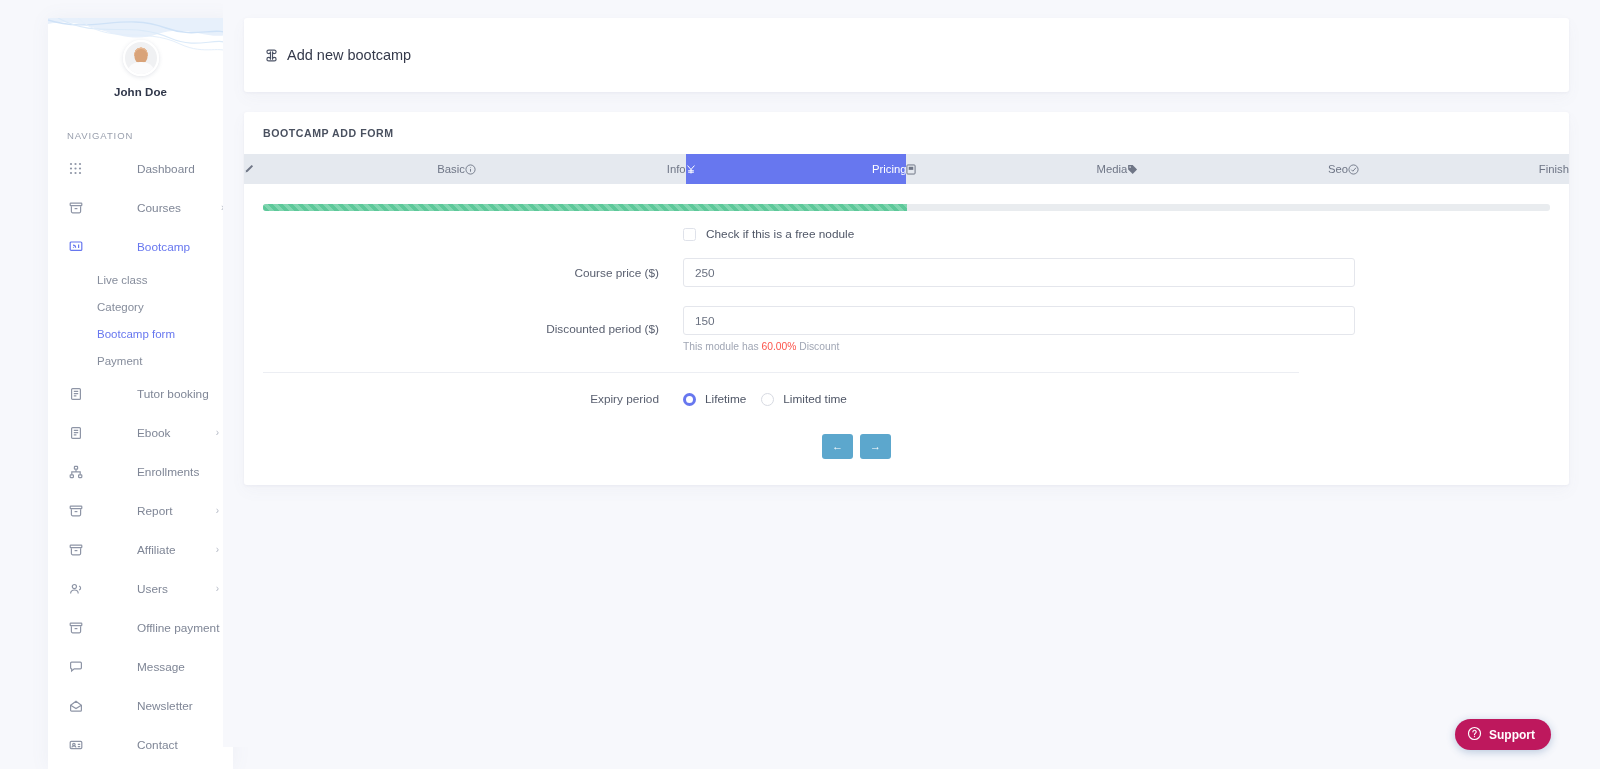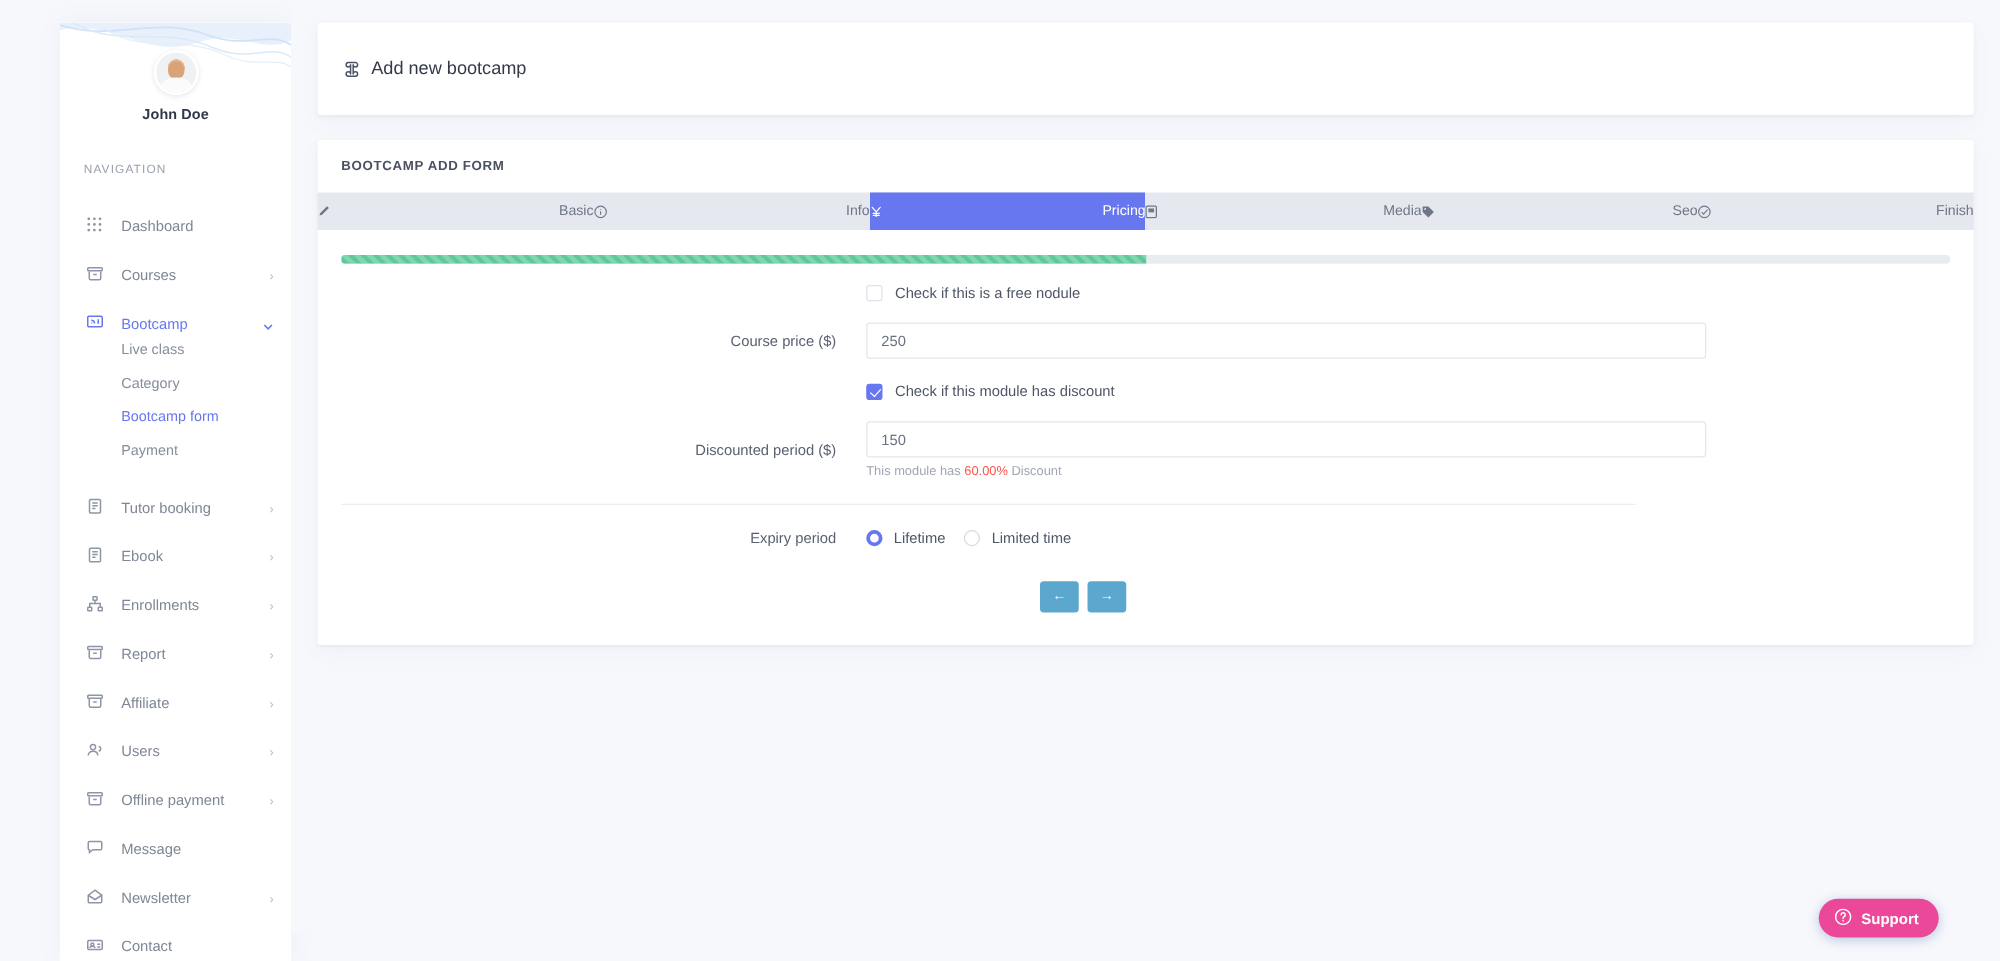--- a/index.html
+++ b/index.html
@@ -53,23 +53,23 @@
     font-size: 11.5px; font-weight: bold; color: #30374a;
     letter-spacing: .1px;
   }
   .nav-title {
     margin: 32px 0 8px 19px;
     font-size: 9.5px; letter-spacing: .9px;
     color: #9aa0ae; font-weight: normal;
   }
   .nav-list { list-style: none; }
   .nav-item {
-    display: flex; align-items: flex-end;
+    display: flex; align-items: center;
     height: 39px; padding: 0 14px 0 19px;
-    cursor: pointer; position: relative;
+    cursor: pointer; position: relative; gap: 40px;
   }
   .nav-ico {
     width: 17px; height: 17px; flex: 0 0 17px;
     display: flex; align-items: center; justify-content: center;
     color: #8e95a6;
   }
   .nav-ico svg { display: block; }
   .nav-label {
     margin-left: 13px; font-size: 11.8px; color: #7f8696;
     white-space: nowrap; flex: 1;
@@ -84,21 +84,21 @@
   .sub-list { list-style: none; }
   .sub-item {
     height: 27px; display: flex; align-items: center;
     padding-left: 49px; cursor: pointer;
   }
   .sub-label { font-size: 11.5px; color: #868d9c; }
   .sub-item.active .sub-label { color: #6777ef; }
 
   
   .main {
-    position: absolute; left: 233px; top: 0;
+    position: absolute; left: 223px; top: 0;
     width: 1367px; height: 747px;
     background: #f7f8fc;
     padding: 18px 21px 0 21px;
   }
   .card {
     background: #fff;
     border-radius: 3px;
     box-shadow: 0 1px 3px rgba(110,120,150,0.07), 0 6px 16px rgba(110,120,150,0.045);
   }
   .page-head {
@@ -214,21 +214,21 @@
     width: 31px; height: 25px; border: none; border-radius: 3px;
     background: #5ca7cd; color: #fff; cursor: pointer;
     display: flex; align-items: center; justify-content: center;
     font-size: 11px; line-height: 1;
   }
 
   
   .support-btn {
     position: absolute; right: 49px; bottom: 19px;
     height: 31px; padding: 0 16px 0 12px;
-    background: #ec4899; color: #fff;
+    background: #be185d; color: #fff;
     border-radius: 18px; border: none; cursor: pointer;
     display: flex; align-items: center; gap: 7px;
     font-size: 12px; font-weight: bold;
     box-shadow: 0 2px 9px rgba(40,90,150,0.3);
     font-family: "Liberation Sans", sans-serif;
     justify-content: flex-end;
   }
 </style>
 </head>
 <body>
@@ -522,27 +522,20 @@
           </div>
         </div>
 
         <div class="form-row" style="margin-bottom:19px;">
           <label class="form-label">Course price ($)</label>
           <div class="form-field">
             <input class="text-input" type="text" value="250" style="">
           </div>
         </div>
 
-        <div class="form-row check-row" style="margin-bottom:17px;">
-          <div class="form-label"></div>
-          <div class="form-field">
-            <span class="cbox checked"></span>
-            <span class="check-label">Check if this module has discount</span>
-          </div>
-        </div>
 
         <div class="form-row">
           <label class="form-label">Discounted period ($)</label>
           <div class="form-field">
             <input class="text-input" type="text" value="150" style="">
             <div class="hint">
               <span>This module has </span><span class="pct">60.00%</span><span> Discount</span>
             </div>
           </div>
         </div>

